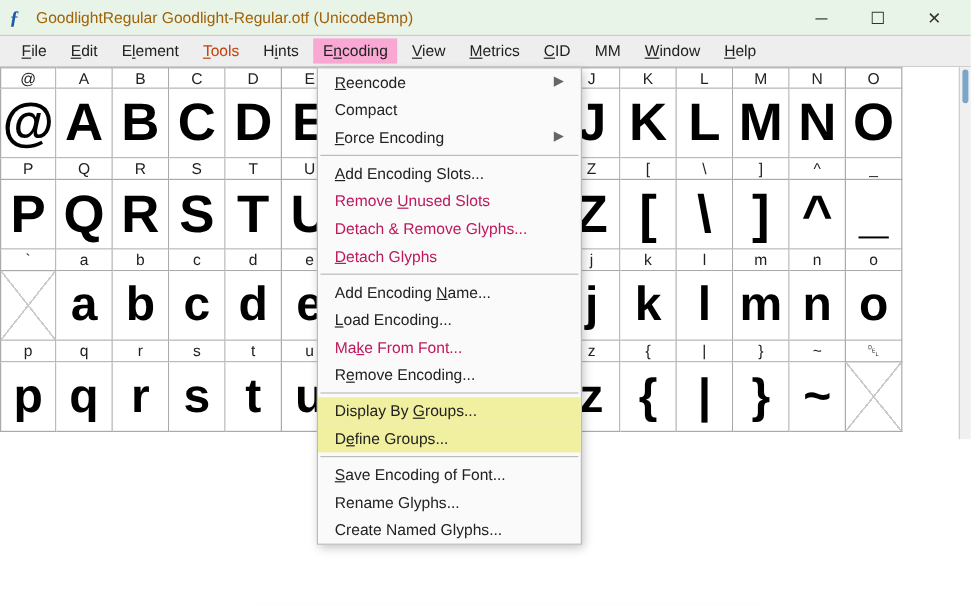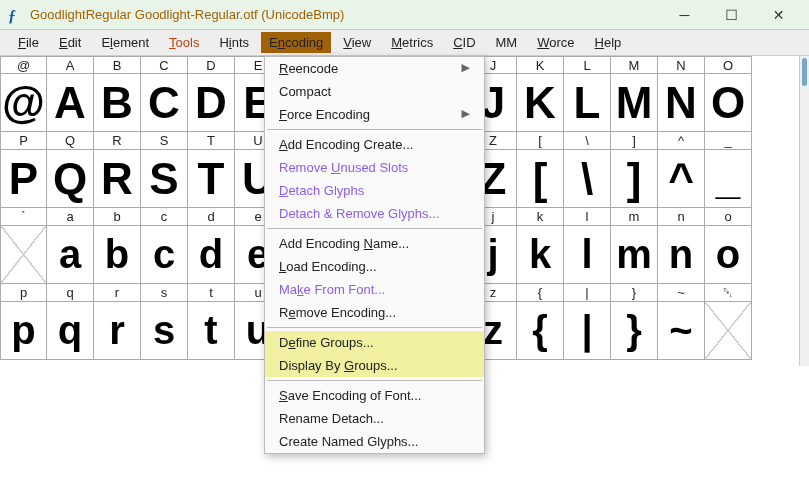--- a/index.html
+++ b/index.html
@@ -52,21 +52,21 @@
   padding: 0 10px;
   gap: 4px;
   border-bottom: 1px solid #ccc;
 }
 .menu-item {
   padding: 3px 8px;
   color: #222;
   cursor: default;
 }
 .menu-item.disabled { color: #c2410c; }
-.menu-item.open { background: #a16207; }
+.menu-item.open { background: #f9a8d4; }
 .underline { text-decoration: underline; }
 .content {
   flex: 1;
   position: relative;
   background: #fff;
 }
 .glyph-grid-wrap {
   display: flex;
   height: 310px;
 }
@@ -129,21 +129,21 @@
   box-shadow: 2px 3px 8px rgba(0,0,0,0.25);
   border: 1px solid #bbb;
   z-index: 10;
 }
 .dd-item {
   padding: 4px 14px;
   color: #222;
   display: flex;
   justify-content: space-between;
 }
-.dd-item.disabled { color: #8b5cf6; }
+.dd-item.disabled { color: #be185d; }
 .dd-item.hl { background: #f0f0a0; }
 .dd-sep {
   height: 1px;
   background: #bbb;
   margin: 3px 2px;
 }
 .dd-arrow { color: #666; font-size: 11px; }
 </style>
 </head>
 <body>
@@ -163,21 +163,21 @@
     <span class="menu-item"><span class="underline">F</span><span>ile</span></span>
     <span class="menu-item"><span class="underline">E</span><span>dit</span></span>
     <span class="menu-item">E<span class="underline">l</span><span>ement</span></span>
     <span class="menu-item disabled"><span class="underline">T</span><span>ools</span></span>
     <span class="menu-item">H<span class="underline">i</span><span>nts</span></span>
     <span class="menu-item open">E<span class="underline">n</span><span>coding</span></span>
     <span class="menu-item"><span class="underline">V</span><span>iew</span></span>
     <span class="menu-item"><span class="underline">M</span><span>etrics</span></span>
     <span class="menu-item"><span class="underline">C</span><span>ID</span></span>
     <span class="menu-item"><span>MM</span></span>
-    <span class="menu-item"><span class="underline">W</span><span>orce</span></span>
+    <span class="menu-item"><span class="underline">W</span><span>indow</span></span>
     <span class="menu-item"><span class="underline">H</span><span>elp</span></span>
   </div>
 
   <div class="content">
     <div class="glyph-grid-wrap">
       <div class="glyph-grid" id="glyph-grid">
           <div class="glyph-head" style="border-left: 1px solid rgb(170, 170, 170); border-top: 1px solid rgb(170, 170, 170);">@</div>
           <div class="glyph-head" style="border-top: 1px solid rgb(170, 170, 170);">A</div>
           <div class="glyph-head" style="border-top: 1px solid rgb(170, 170, 170);">B</div>
           <div class="glyph-head" style="border-top: 1px solid rgb(170, 170, 170);">C</div>
@@ -326,56 +326,56 @@
         </div>
       <div class="dd-item">
           <span>Compact</span>
         </div>
       <div class="dd-item">
           <span><span class="underline">F</span><span>orce Encoding</span></span>
           <span class="dd-arrow">▶</span>
         </div>
       <div class="dd-sep"></div>
       <div class="dd-item">
-          <span><span class="underline">A</span><span>dd Encoding Create...</span></span>
+          <span><span class="underline">A</span><span>dd Encoding Slots...</span></span>
         </div>
       <div class="dd-item disabled">
           <span>Remove <span class="underline">U</span>nused Slots</span>
         </div>
       <div class="dd-item disabled">
+          <span>Detach &amp; Remove Glyphs...</span>
+        </div>
+      <div class="dd-item disabled">
           <span><span class="underline">D</span><span>etach Glyphs</span></span>
-        </div>
-      <div class="dd-item disabled">
-          <span>Detach &amp; Remove Glyphs...</span>
         </div>
       <div class="dd-sep"></div>
       <div class="dd-item">
           <span>Add Encoding <span class="underline">N</span>ame...</span>
         </div>
       <div class="dd-item">
           <span><span class="underline">L</span><span>oad Encoding...</span></span>
         </div>
       <div class="dd-item disabled">
           <span>Ma<span class="underline">k</span>e From Font...</span>
         </div>
       <div class="dd-item">
           <span>R<span class="underline">e</span>move Encoding...</span>
         </div>
       <div class="dd-sep"></div>
       <div class="dd-item hl">
+          <span>Display By <span class="underline">G</span>roups...</span>
+        </div>
+      <div class="dd-item hl">
           <span>D<span class="underline">e</span>fine Groups...</span>
         </div>
-      <div class="dd-item hl">
-          <span>Display By <span class="underline">G</span>roups...</span>
-        </div>
       <div class="dd-sep"></div>
       <div class="dd-item">
           <span><span class="underline">S</span><span>ave Encoding of Font...</span></span>
         </div>
       <div class="dd-item">
-          <span>Rename Detach...</span>
+          <span>Rename Glyphs...</span>
         </div>
       <div class="dd-item">
           <span>Create Named Glyphs...</span>
         </div>
     </div>
   </div>
 </div>
 
 </body></html>

